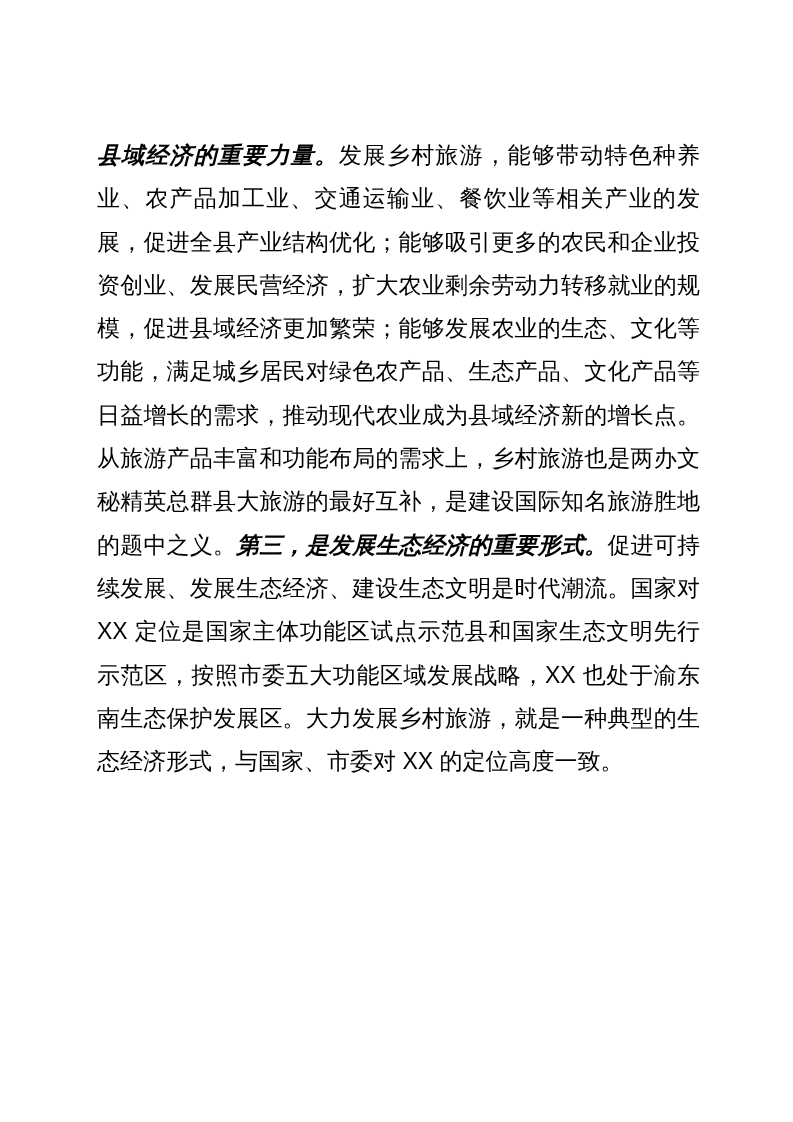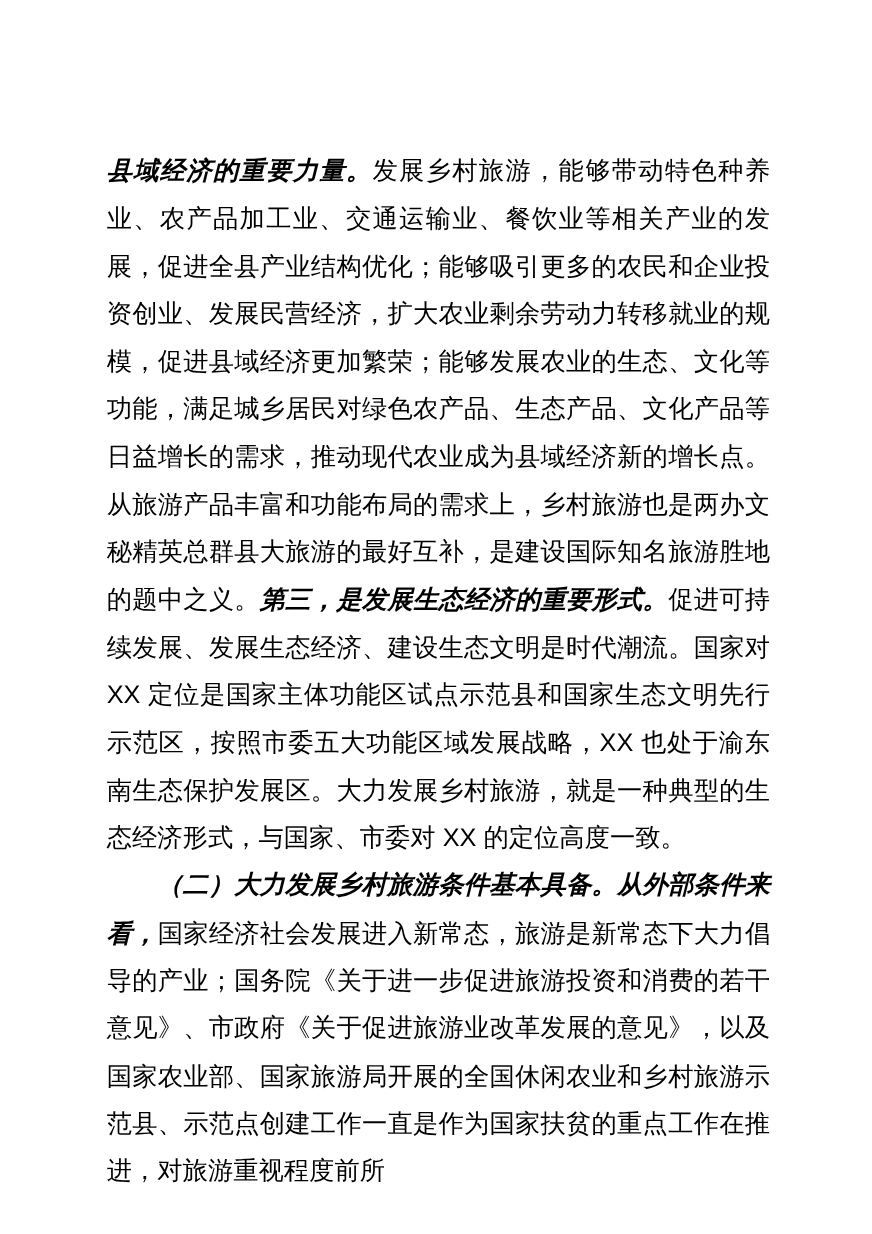--- a/index.html
+++ b/index.html
@@ -45,16 +45,15 @@
   }
 </style>
 </head>
 <body>
 
 <div class="page">
   <div class="doc-body">
 
     <p class="para"><span class="run-kai">县域经济的重要力量。</span><span class="run-body">发展乡村旅游，能够带动特色种养业、农产品加工业、交通运输业、餐饮业等相关产业的发展，促进全县产业结构优化；能够吸引更多的农民和企业投资创业、发展民营经济，扩大农业剩余劳动力转移就业的规模，促进县域经济更加繁荣；能够发展农业的生态、文化等功能，满足城乡居民对绿色农产品、生态产品、文化产品等日益增长的需求，推动现代农业成为县域经济新的增长点。从旅游产品丰富和功能布局的需求上，乡村旅游也是两办文秘精英总群县大旅游的最好互补，是建设国际知名旅游胜地的题中之义。</span><span class="run-kai">第三，是发展生态经济的重要形式。</span><span class="run-body">促进可持续发展、发展生态经济、建设生态文明是时代潮流。国家对 XX 定位是国家主体功能区试点示范县和国家生态文明先行示范区，按照市委五大功能区域发展战略，XX 也处于渝东南生态保护发展区。大力发展乡村旅游，就是一种典型的生态经济形式，与国家、市委对 XX 的定位高度一致。</span></p>
 
-    <p class="para indent"><span class="run-kai">（二）大力发展乡村旅游条件基本具备。从外部条件来看，</span><span class="run-body">国家经济社会发展进入新常态，旅游是新常态下大力倡导的产业；国务院《关于进一步促进旅游投资和消费的若干意见》、市政府《关于促进旅游业改革发展的意见》，以及国家农业部、国家旅游局开展的全国休闲农业和乡村旅游示范县、示范点创建工作一直是作为国家扶贫的重点工作在推进，对旅游重视程度前所</span></p>
 
   </div>
 </div>
 
 </body></html>

